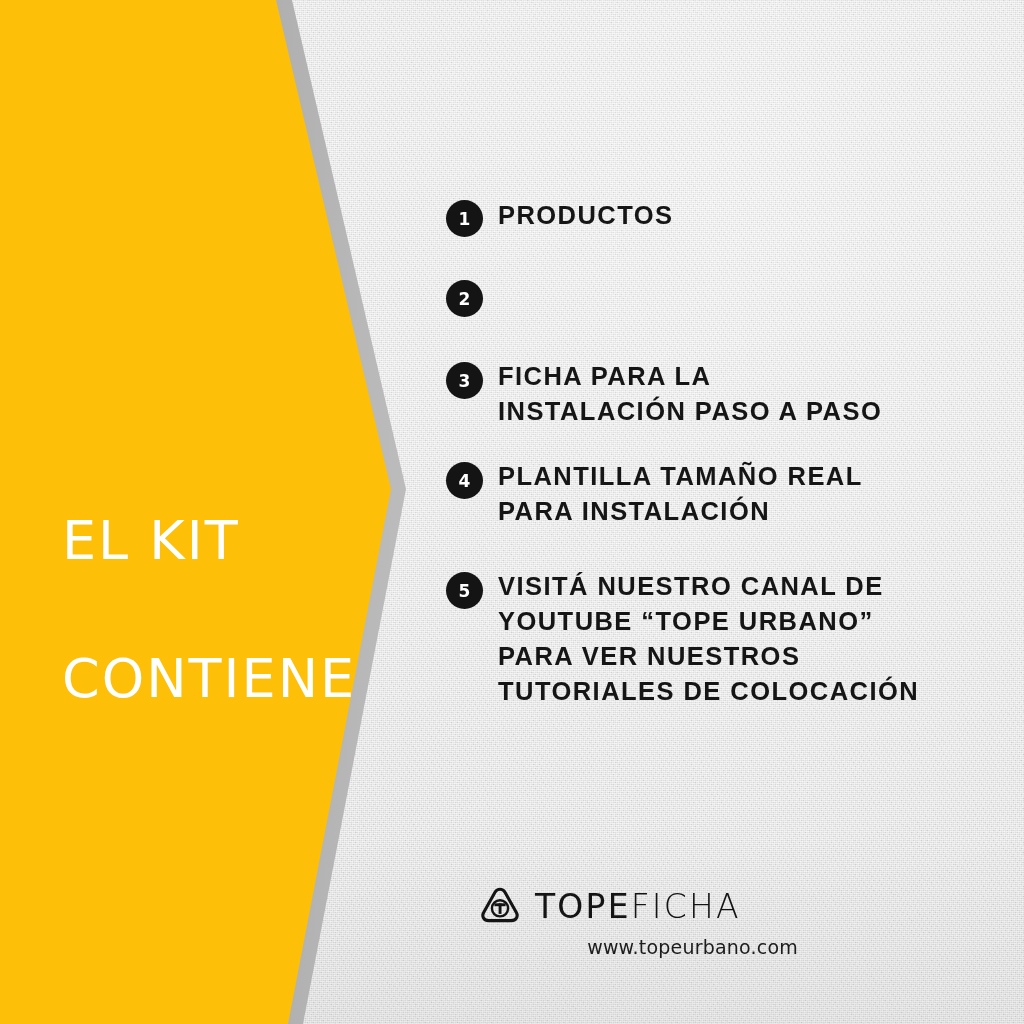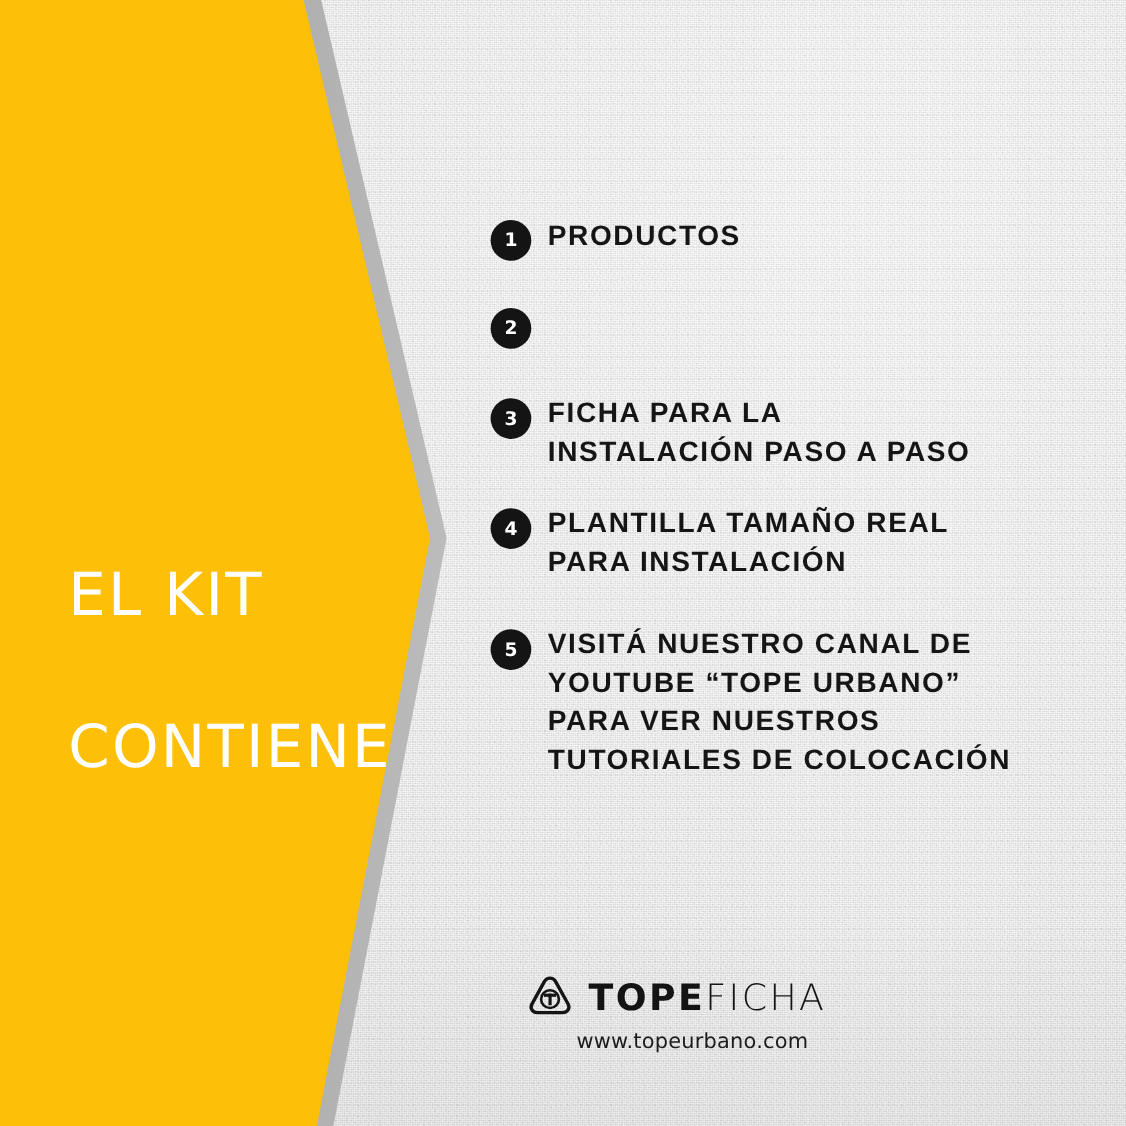--- a/index.html
+++ b/index.html
@@ -138,25 +138,25 @@
   }
   .logo-word {
     margin-left: 13px;
     font-size: 33px;
     line-height: 33px;
     letter-spacing: 2.2px;
     color: #141414;
     white-space: nowrap;
     font-family: "DejaVu Sans", sans-serif;
   }
-  .logo-word .w-bold { font-weight: 700; text-align: right; }
+  .logo-word .w-bold { font-weight: 400; text-align: right; }
   .logo-word .w-light { font-weight: 300; }
   .logo-url {
     margin-top: 8px;
-    text-align: left;
+    text-align: right;
     font-size: 19px;
     letter-spacing: .2px;
     color: #1c1c1c;
     font-weight: 400;
     font-family: "DejaVu Sans", sans-serif;
     padding-left: 46px;
   }
 </style>
 </head>
 <body>

